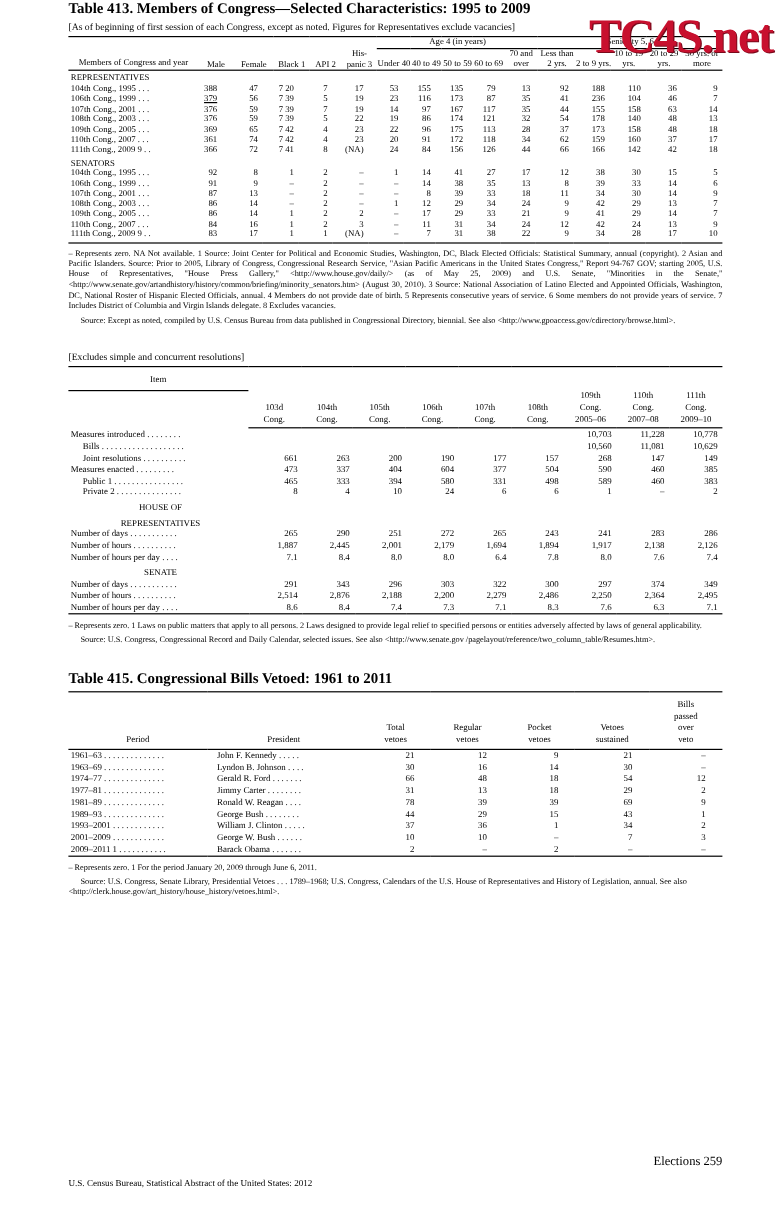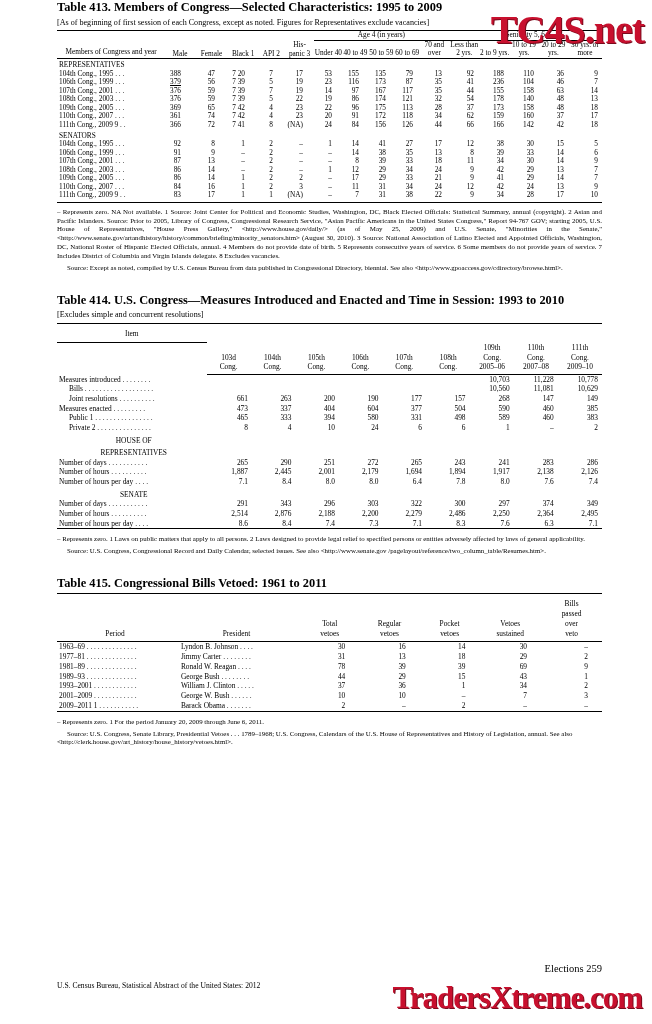--- a/index.html
+++ b/index.html
@@ -370,21 +370,20 @@
             <td colspan="16" style="border-top: 1.1px solid rgb(0, 0, 0); height: 1px;"></td>
           </tr>
         </tbody>
     </table>
 
     <div class="notes">– Represents zero. NA Not available. 1 Source: Joint Center for Political and Economic Studies, Washington, DC, Black Elected Officials: Statistical Summary, annual (copyright). 2 Asian and Pacific Islanders. Source: Prior to 2005, Library of Congress, Congressional Research Service, "Asian Pacific Americans in the United States Congress," Report 94-767 GOV; starting 2005, U.S. House of Representatives, "House Press Gallery," &lt;http://www.house.gov/daily/&gt; (as of May 25, 2009) and U.S. Senate, "Minorities in the Senate," &lt;http://www.senate.gov/artandhistory/history/common/briefing/minority_senators.htm&gt; (August 30, 2010). 3 Source: National Association of Latino Elected and Appointed Officials, Washington, DC, National Roster of Hispanic Elected Officials, annual. 4 Members do not provide date of birth. 5 Represents consecutive years of service. 6 Some members do not provide years of service. 7 Includes District of Columbia and Virgin Islands delegate. 8 Excludes vacancies.</div>
     <div class="src">Source: Except as noted, compiled by U.S. Census Bureau from data published in Congressional Directory, biennial. See also &lt;http://www.gpoaccess.gov/cdirectory/browse.html&gt;.</div>
 
     <div class="spacer20"></div>
 
-    <h2 class="tbl-title">Table 414. U.S. Congress—Measures Introduced and Enacted and Time in Session: 1993 to 2010</h2>
     <div class="subtitle">[Excludes simple and concurrent resolutions]</div>
 
     <table class="t414" style="margin-bottom: 0px;">
       <thead>
         <tr class="hdr-rule-top">
           <td id="t414-stub" class="hdrcell" style="width:150px;border-bottom:1.1px solid #000;padding:5px 0 4px 0;">Item</td>
         </tr>
       </thead>
       <tbody id="t414-head-cols">
           <tr>
@@ -614,29 +613,47 @@
           <tr class="hdr-rule-top">
             <td class="hdrcell" style="width: 126px; border-bottom: 1.1px solid rgb(0, 0, 0); padding: 5px 2px 3px;">Period</td>
             <td class="hdrcell" style="width: 138px; border-bottom: 1.1px solid rgb(0, 0, 0); padding: 5px 2px 3px;">President</td>
             <td class="hdrcell" style="width: 60px; border-bottom: 1.1px solid rgb(0, 0, 0); padding: 5px 2px 3px;">Total<br>vetoes</td>
             <td class="hdrcell" style="width: 60px; border-bottom: 1.1px solid rgb(0, 0, 0); padding: 5px 2px 3px;">Regular<br>vetoes</td>
             <td class="hdrcell" style="width: 60px; border-bottom: 1.1px solid rgb(0, 0, 0); padding: 5px 2px 3px;">Pocket<br>vetoes</td>
             <td class="hdrcell" style="width: 60px; border-bottom: 1.1px solid rgb(0, 0, 0); padding: 5px 2px 3px;">Vetoes<br>sustained</td>
             <td class="hdrcell" style="width: 62px; border-bottom: 1.1px solid rgb(0, 0, 0); padding: 5px 2px 3px;">Bills<br>passed<br>over<br>veto</td>
           </tr>
           <tr>
+            <td class="labelcell" style="width: 126px;">1961–63 . . . . . . . . . . . . . .</td>
+            <td class="labelcell" style="width: 138px; padding-left: 8px;">John F. Kennedy . . . . .</td>
+            <td class="numcell" style="width: 60px; padding-right: 14px;">21</td>
+            <td class="numcell" style="width: 60px; padding-right: 14px;">12</td>
+            <td class="numcell" style="width: 60px; padding-right: 14px;">9</td>
+            <td class="numcell" style="width: 60px; padding-right: 14px;">21</td>
+            <td class="numcell" style="width: 62px; padding-right: 14px;">–</td>
+          </tr>
+          <tr>
             <td class="labelcell" style="width: 126px;">1963–69 . . . . . . . . . . . . . .</td>
             <td class="labelcell" style="width: 138px; padding-left: 8px;">Lyndon B. Johnson . . . .</td>
             <td class="numcell" style="width: 60px; padding-right: 14px;">30</td>
             <td class="numcell" style="width: 60px; padding-right: 14px;">16</td>
             <td class="numcell" style="width: 60px; padding-right: 14px;">14</td>
             <td class="numcell" style="width: 60px; padding-right: 14px;">30</td>
             <td class="numcell" style="width: 62px; padding-right: 14px;">–</td>
           </tr>
           <tr>
+            <td class="labelcell" style="width: 126px;">1974–77 . . . . . . . . . . . . . .</td>
+            <td class="labelcell" style="width: 138px; padding-left: 8px;">Gerald R. Ford . . . . . . .</td>
+            <td class="numcell" style="width: 60px; padding-right: 14px;">66</td>
+            <td class="numcell" style="width: 60px; padding-right: 14px;">48</td>
+            <td class="numcell" style="width: 60px; padding-right: 14px;">18</td>
+            <td class="numcell" style="width: 60px; padding-right: 14px;">54</td>
+            <td class="numcell" style="width: 62px; padding-right: 14px;">12</td>
+          </tr>
+          <tr>
             <td class="labelcell" style="width: 126px;">1977–81 . . . . . . . . . . . . . .</td>
             <td class="labelcell" style="width: 138px; padding-left: 8px;">Jimmy Carter . . . . . . . .</td>
             <td class="numcell" style="width: 60px; padding-right: 14px;">31</td>
             <td class="numcell" style="width: 60px; padding-right: 14px;">13</td>
             <td class="numcell" style="width: 60px; padding-right: 14px;">18</td>
             <td class="numcell" style="width: 60px; padding-right: 14px;">29</td>
             <td class="numcell" style="width: 62px; padding-right: 14px;">2</td>
           </tr>
           <tr>
             <td class="labelcell" style="width: 126px;">1981–89 . . . . . . . . . . . . . .</td>
@@ -692,15 +709,14 @@
     <div class="notes">– Represents zero. 1 For the period January 20, 2009 through June 6, 2011.</div>
     <div class="src">Source: U.S. Congress, Senate Library, Presidential Vetoes . . . 1789–1968; U.S. Congress, Calendars of the U.S. House of Representatives and History of Legislation, annual. See also &lt;http://clerk.house.gov/art_history/house_history/vetoes.html&gt;.</div>
   </div>
 
   <div class="footer">
     <span>U.S. Census Bureau, Statistical Abstract of the United States: 2012</span>
     <span class="right">Elections  259</span>
   </div>
 
   <div class="wm wm1">TC4S.net</div>
-  <div class="wm wm3">TradersXtreme.com</div>
 
 </div>
 
 </body></html>

